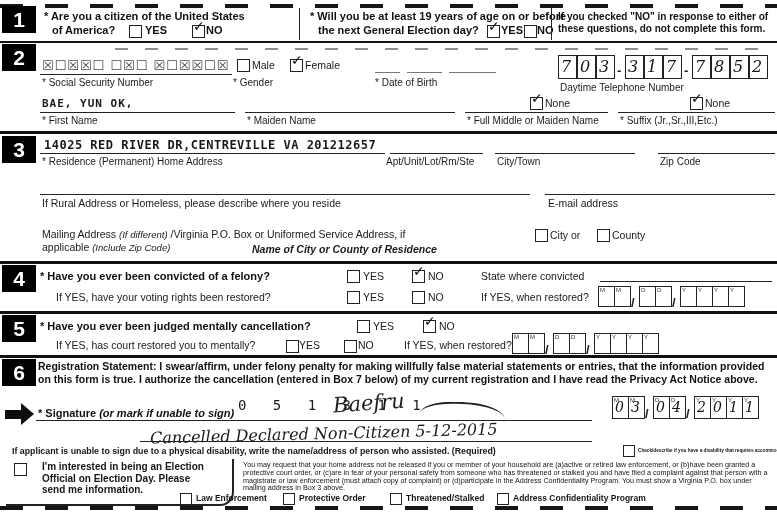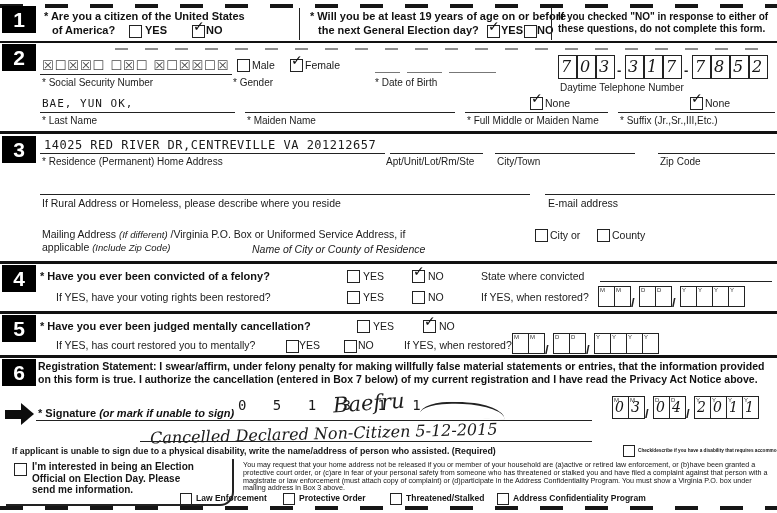--- a/index.html
+++ b/index.html
@@ -2,21 +2,21 @@
 <html><head>
 <meta charset="utf-8">
 <style>
   html,body{margin:0;padding:0;background:#e8e8e8}
   #form{position:relative;width:777px;height:513px;background:#ffffff;overflow:hidden;
         font-family:"Liberation Sans",sans-serif;color:#161616}
   .abs{position:absolute}
   .q{position:absolute;font:700 11px/1.15 "Liberation Sans",sans-serif;color:#111;white-space:nowrap}
   .t{position:absolute;font:400 10.5px/1.15 "Liberation Sans",sans-serif;color:#1a1a1a;white-space:nowrap}
   .lbl{position:absolute;font:400 10px/1.1 "Liberation Sans",sans-serif;color:#1c1c1c;white-space:nowrap}
-  .b{font-weight:400}
+  .b{font-weight:700}
   .i{font-style:italic}
   .secnum{position:absolute;width:34px;height:27px;background:#000;color:#fff;
           font:700 21px/27px "Liberation Sans",sans-serif;text-align:center}
   .cb{position:absolute;width:11px;height:11px;border:1.4px solid #222;background:#fff}
   .ck{position:absolute;left:0px;top:-7px;font:700 14px/1 "DejaVu Sans",sans-serif;color:#0e0e0e}
   .ul{position:absolute;height:0;border-bottom:1.4px solid #222}
   .uls{position:absolute;height:0;border-bottom:1.4px solid #777}
   .hl{position:absolute;left:0;width:777px;background:#111}
   .vl{position:absolute;width:0;border-left:1.6px solid #222}
   .torn{position:absolute;height:4px;background:repeating-linear-gradient(90deg,#161616 0 23px,transparent 23px 45px)}
@@ -121,21 +121,21 @@
   <span class="pbx" style="left:730px;top:55px">
       <span class="pd">5</span>
     </span>
   <span class="pbx" style="left:749px;top:55px">
       <span class="pd">2</span>
     </span>
   <div class="lbl" style="left:560px;top:82px">Daytime Telephone Number</div>
 
   <div class="t mono b" style="left:42px;top:98px;font-size:11px;letter-spacing:1px">BAE, YUN OK,</div>
   <div class="ul" style="left:40px;top:112px;width:195px"></div>
-  <div class="lbl" style="left:42px;top:115px">* Last Name</div>
+  <div class="lbl" style="left:42px;top:115px">* First Name</div>
 
   <div class="ul" style="left:245px;top:112px;width:210px"></div>
   <div class="lbl" style="left:247px;top:115px">* Maiden Name</div>
 
   <span class="cb" style="left:530px;top:97px">
     <span class="ck">✓</span>
   </span>
   <div class="t" style="left:545px;top:97px">None</div>
   <div class="ul" style="left:465px;top:112px;width:143px"></div>
   <div class="lbl" style="left:467px;top:115px">* Full Middle or Maiden Name</div>
@@ -323,21 +323,21 @@
 
   <div class="hand abs" style="left:150px;top:424px;font-size:16px;transform:rotate(-1.5deg);white-space:nowrap">Cancelled Declared Non-Citizen 5-12-2015</div>
   <div class="ul" style="left:140px;top:441px;width:452px"></div>
 
   <div class="abs" style="left:12px;top:446px;font:700 8.8px/10px 'Liberation Sans',sans-serif;white-space:nowrap">If applicant is unable to sign due to a physical disability, write the name/address of person who assisted. (Required)</div>
   <span class="cb" style="left:623px;top:445px;width:10px;height:10px"></span>
   <div class="abs" style="left:638px;top:447px;font:700 6px/7px 'Liberation Sans',sans-serif;white-space:nowrap;transform:scaleX(0.78);transform-origin:left">Check/describe if you have a disability that requires accommodation in order to vote.</div>
 
   <div class="abs" style="left:6px;top:459px;width:226px;height:45px;border-right:2px solid #222;border-bottom:2px solid #222;border-bottom-right-radius:14px"></div>
   <span class="cb" style="left:14px;top:463px"></span>
-  <div class="abs" style="left:32px;top:461px;width:162px;font:700 10px/11.5px 'Liberation Sans',sans-serif">I'm interested in being an Election Official on Election Day.  Please send me information.</div>
+  <div class="abs" style="left:42px;top:461px;width:162px;font:700 10px/11.5px 'Liberation Sans',sans-serif">I'm interested in being an Election Official on Election Day.  Please send me information.</div>
 
   <div class="tiny" style="left:243px;top:461px;width:532px">You may request that your home address not be released if you or member of your household are (a)active or retired law enforcement, or (b)have been granted a protective court order, or (c)are in fear of your personal safety from someone who has threatened or stalked you and have filed a complaint against that person with a magistrate or law enforcement (must attach copy of complaint) or (d)participate in the Address Confidentiality Program.  You must show a Virginia P.O. box under mailing address in Box 3 above.</div>
 
   <span class="cb" style="left:180px;top:493px;width:10px;height:10px"></span>
   <div class="abs" style="left:196px;top:493px;font:700 8.5px/10px 'Liberation Sans',sans-serif;white-space:nowrap">Law Enforcement</div>
   <span class="cb" style="left:283px;top:493px;width:10px;height:10px"></span>
   <div class="abs" style="left:299px;top:493px;font:700 8.5px/10px 'Liberation Sans',sans-serif;white-space:nowrap">Protective Order</div>
   <span class="cb" style="left:390px;top:493px;width:10px;height:10px"></span>
   <div class="abs" style="left:406px;top:493px;font:700 8.5px/10px 'Liberation Sans',sans-serif;white-space:nowrap">Threatened/Stalked</div>
   <span class="cb" style="left:497px;top:493px;width:10px;height:10px"></span>

